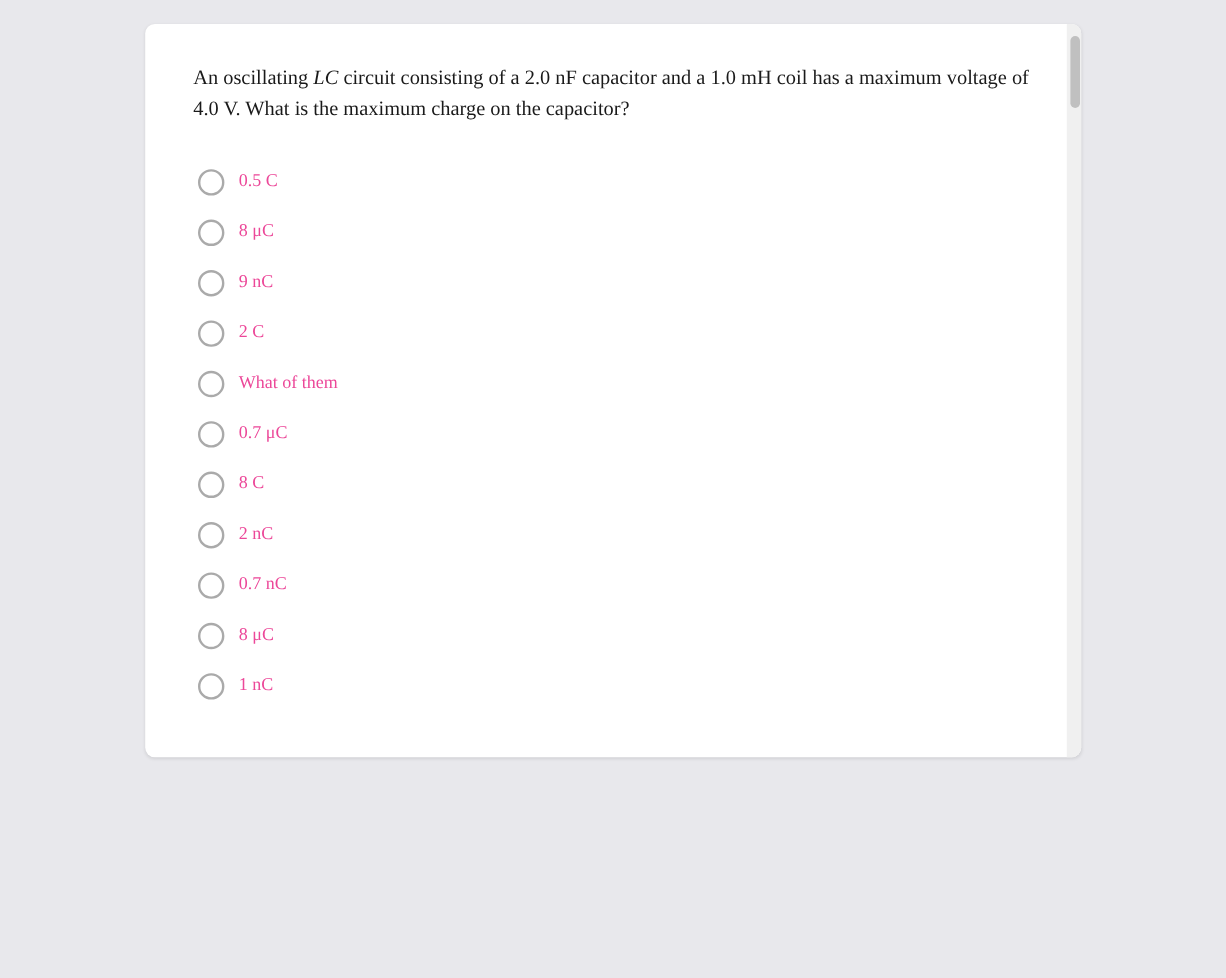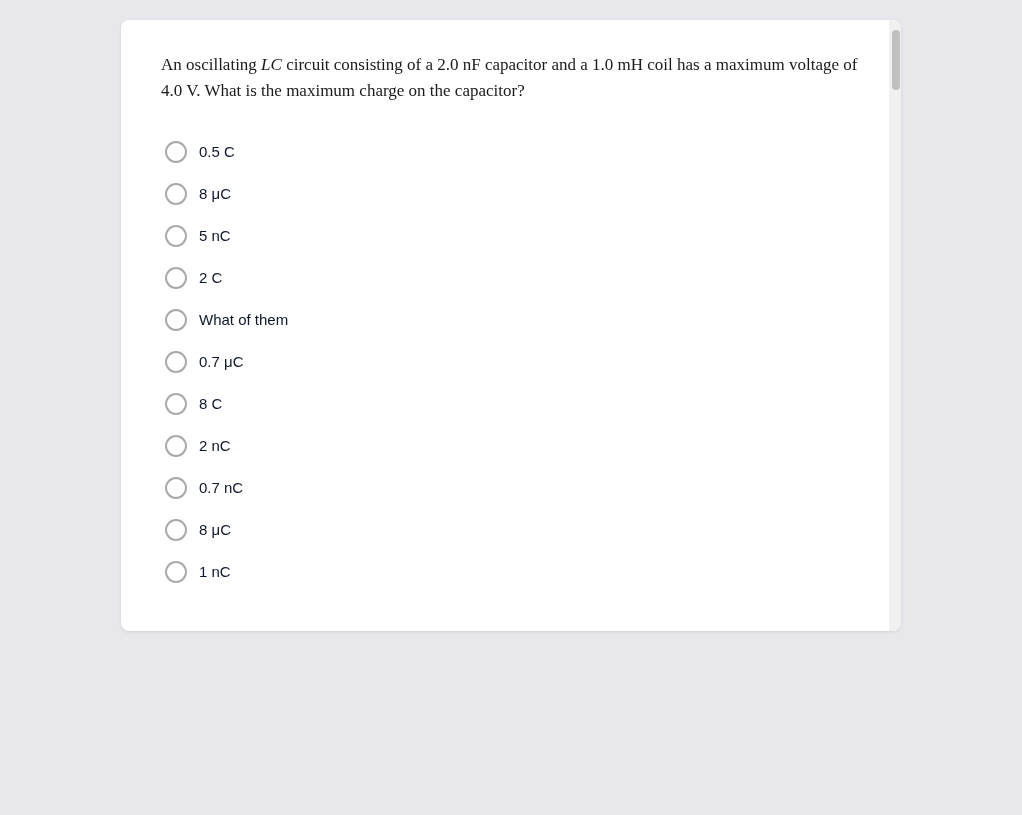--- a/index.html
+++ b/index.html
@@ -82,22 +82,22 @@
       border: 2px solid #aaaaaa;
       background: #ffffff;
       flex-shrink: 0;
       display: flex;
       align-items: center;
       justify-content: center;
     }
 
     .option-label {
       font-size: 15px;
-      color: #0f172a;
-      font-family: Liberation Sans, sans-serif;
+      color: #ec4899;
+      font-family: Liberation Serif, serif;
     }
   </style>
 </head>
 <body>
 
 <div class="card">
   <div class="scrollbar">
     <div class="scrollbar-thumb"></div>
   </div>
 
@@ -114,21 +114,21 @@
       <span class="option-label">0.5 C</span>
     </li>
 
     <li class="option-item">
       <div class="radio-circle"></div>
       <span class="option-label">8 μC</span>
     </li>
 
     <li class="option-item">
       <div class="radio-circle"></div>
-      <span class="option-label">5 nC</span>
+      <span class="option-label">9 nC</span>
     </li>
 
     <li class="option-item">
       <div class="radio-circle"></div>
       <span class="option-label">2 C</span>
     </li>
 
     <li class="option-item">
       <div class="radio-circle"></div>
       <span class="option-label">What of them</span>

